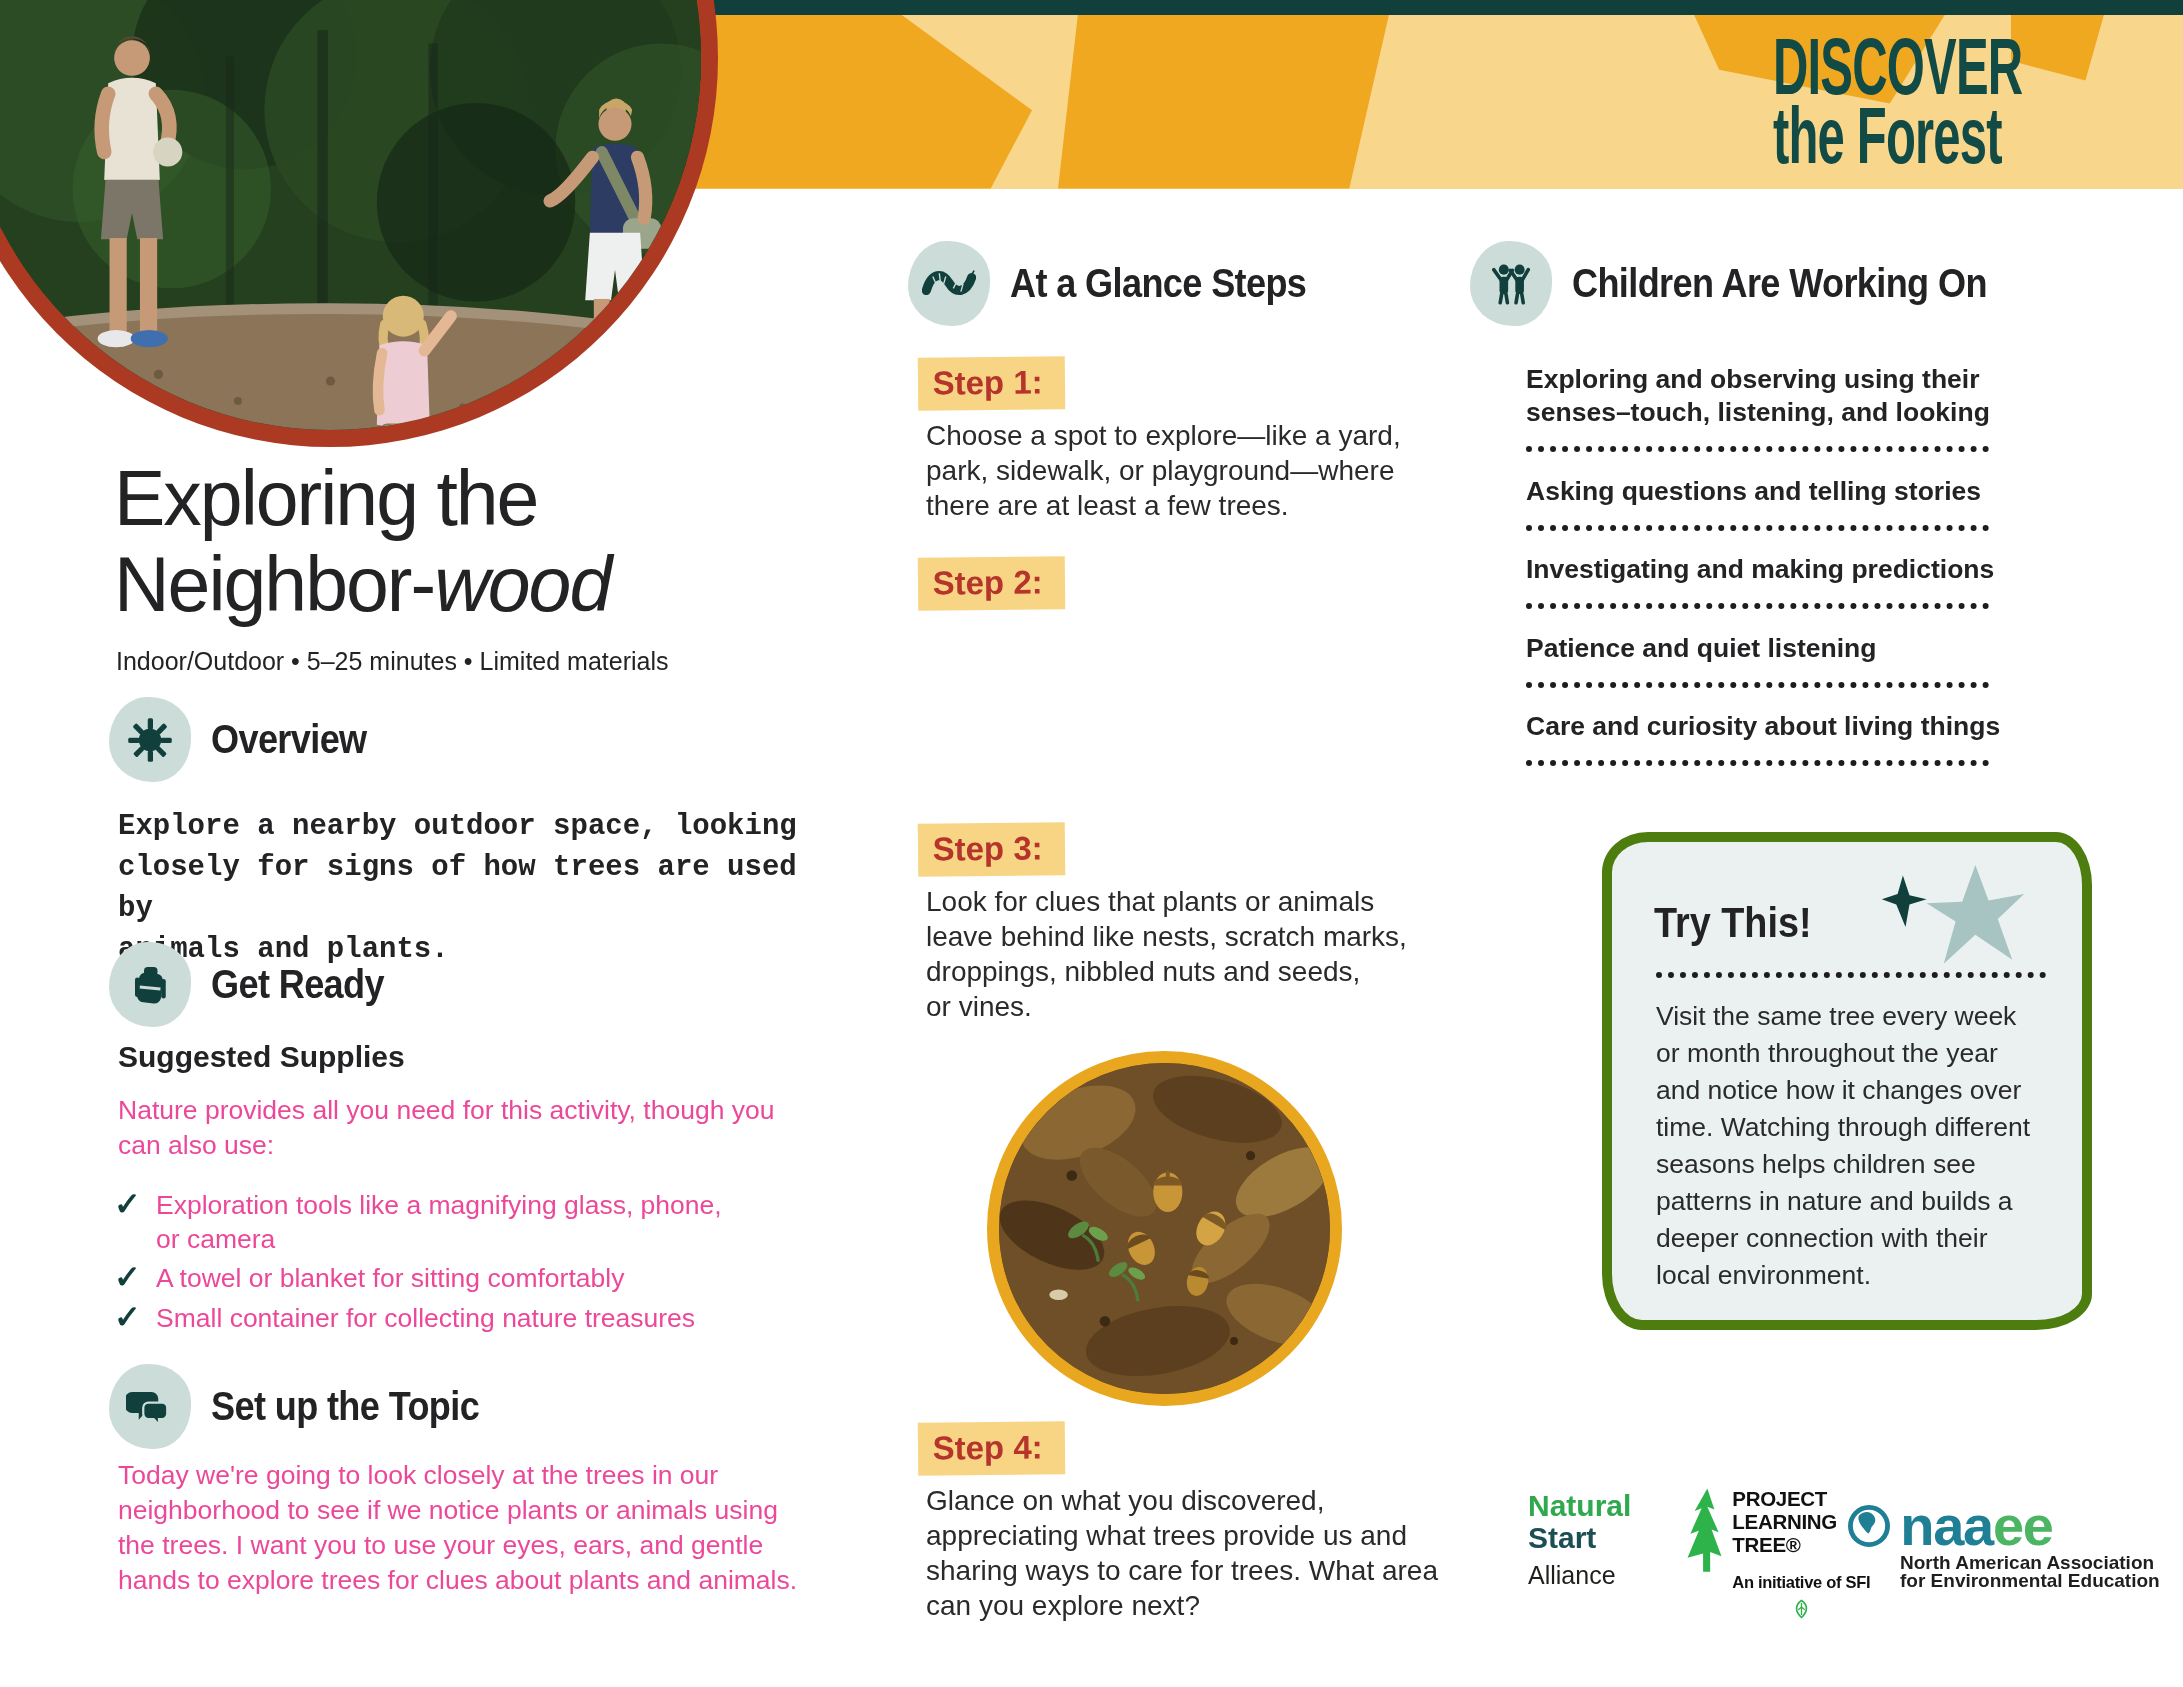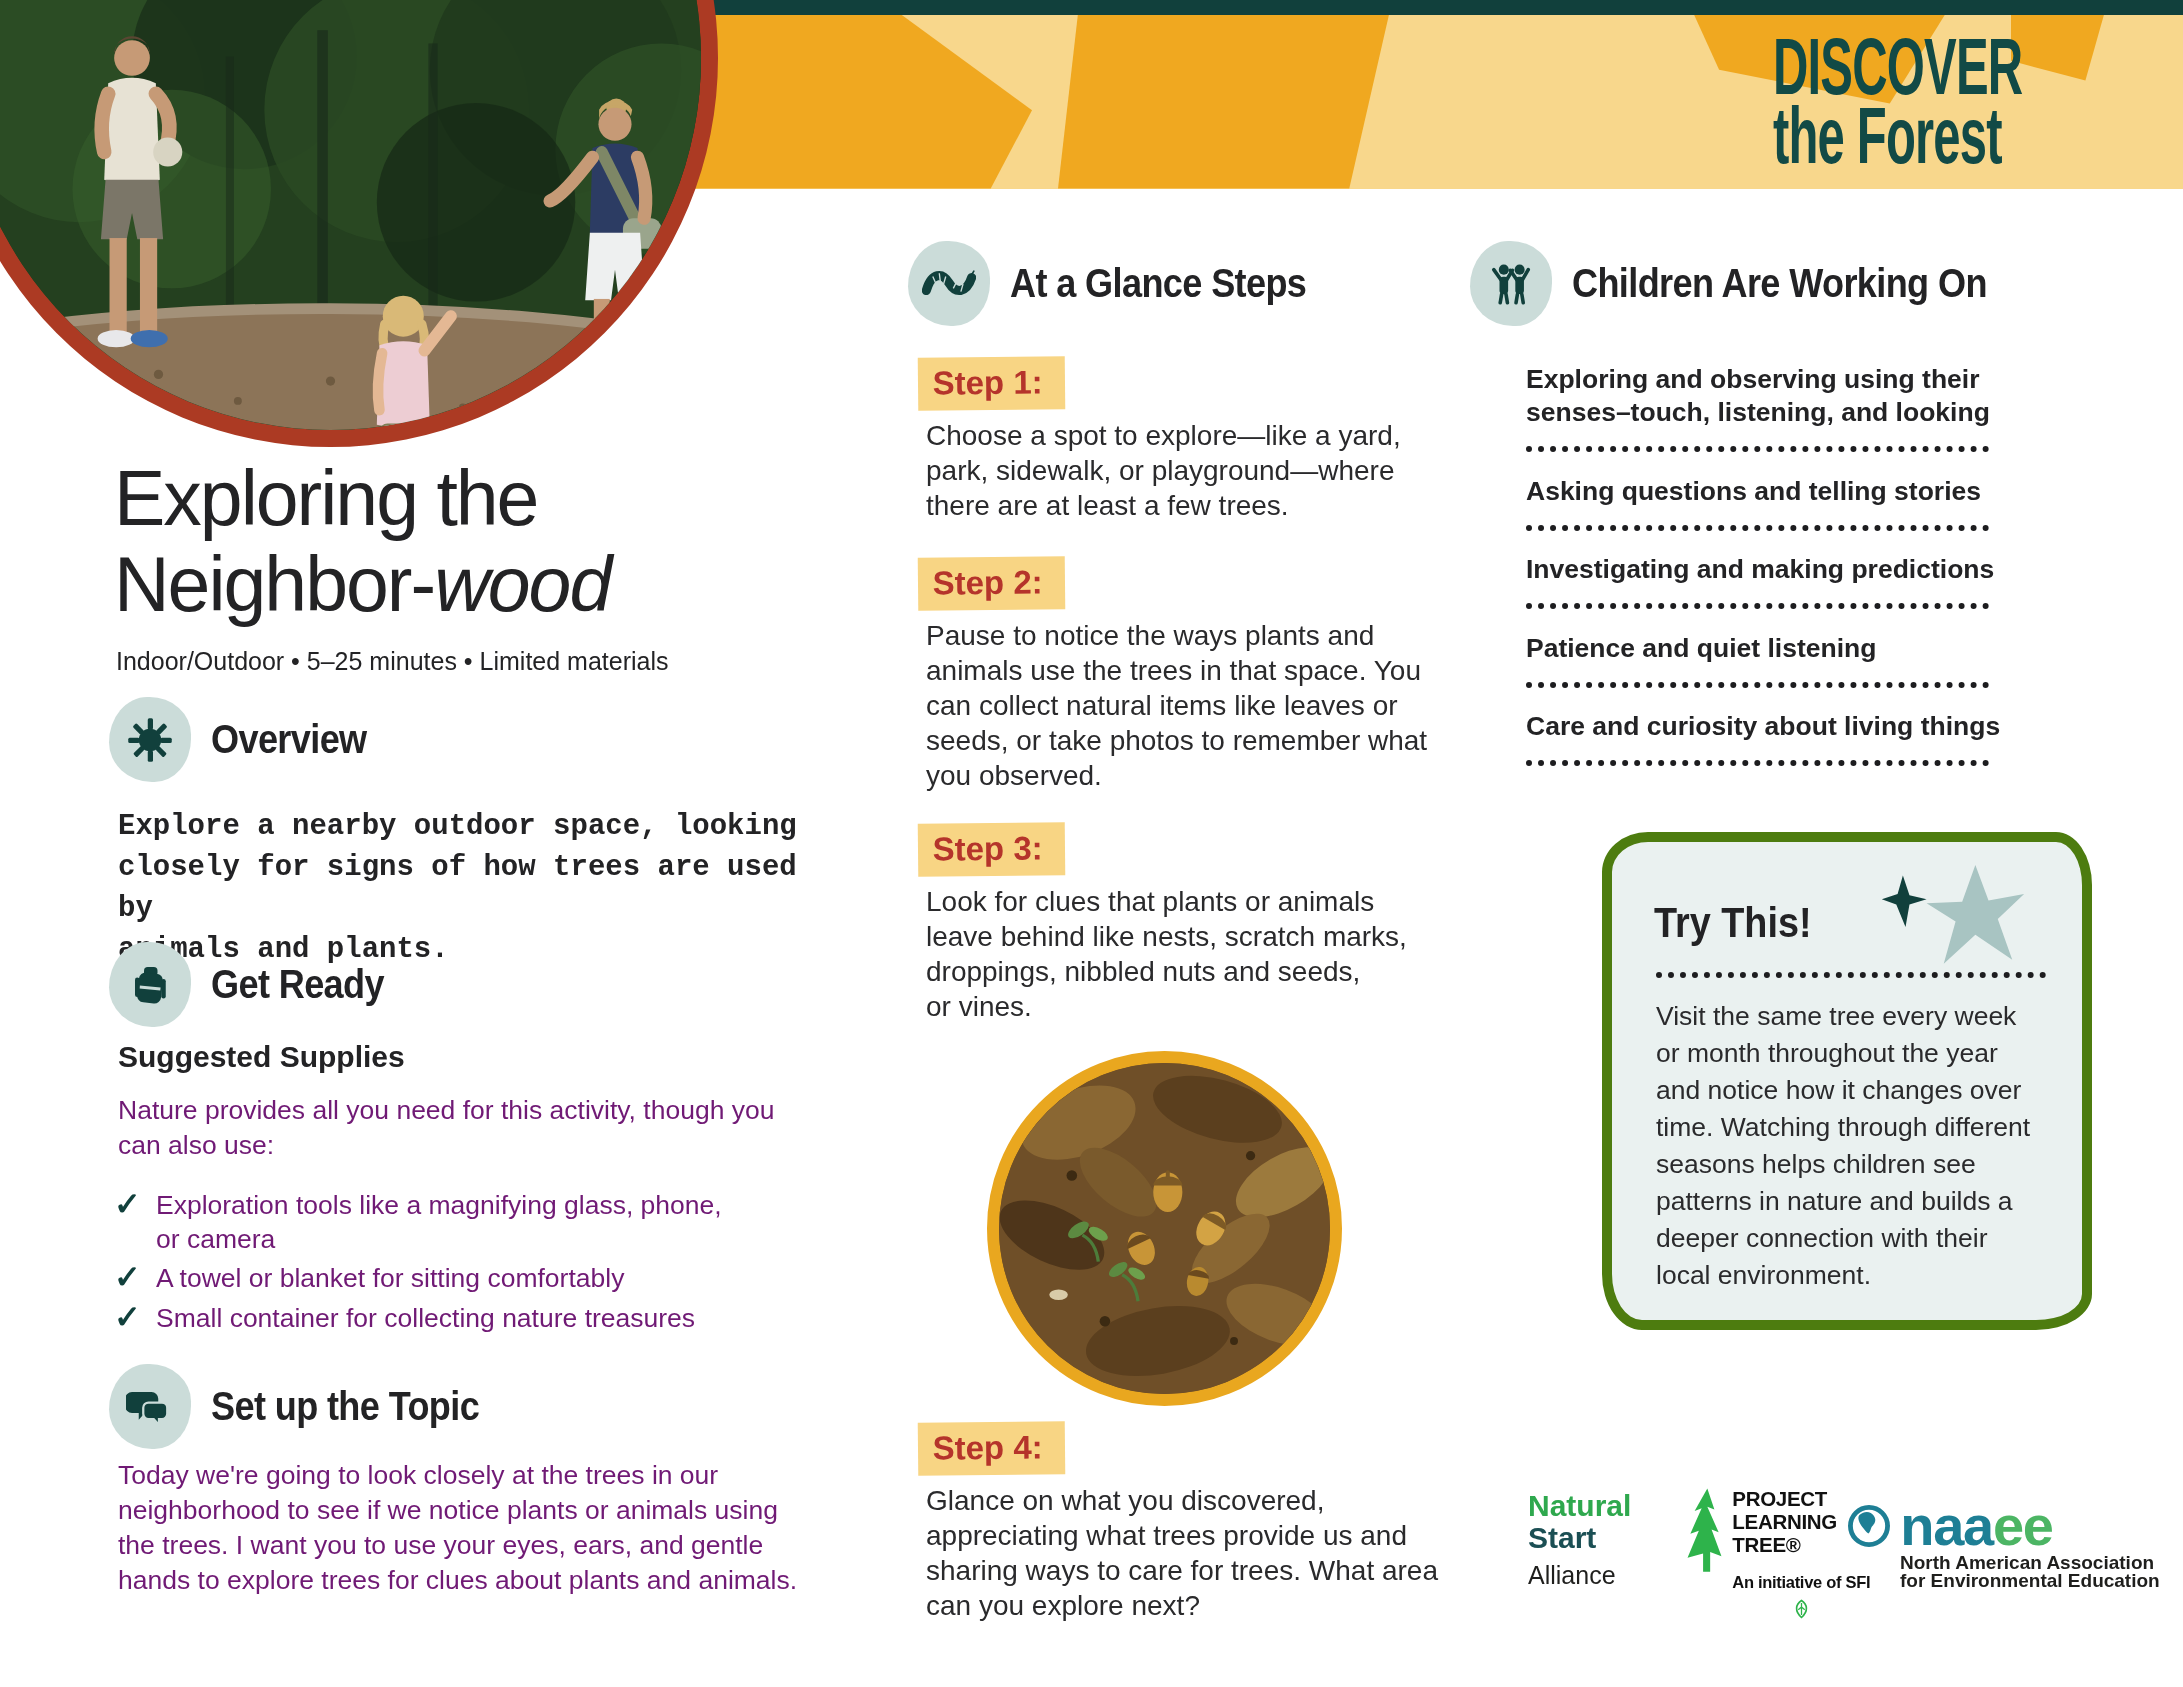--- a/index.html
+++ b/index.html
@@ -24,21 +24,21 @@
   .hero{left:-57px;top:-331px;width:775px;height:778px;border:17px solid #ac3a23;border-radius:50%;
         overflow:hidden;box-sizing:border-box;background:#24401f;z-index:2;}
   .hero svg{display:block;width:100%;height:100%;}
 
   
   .h2wrap{display:flex;align-items:center;gap:20px;}
   .icon-blob{width:82px;height:85px;background:#cbdcd9;border-radius:48% 52% 46% 54%/55% 45% 52% 48%;
              display:flex;align-items:center;justify-content:center;flex:0 0 auto;}
   .h2{font-size:41px;font-weight:800;color:#232325;letter-spacing:-0.7px;white-space:nowrap;
       transform:scaleX(0.88);transform-origin:left center;display:inline-block;}
-  .body{font-size:26.5px;line-height:35px;color:#701a75;white-space:pre-line;}
+  .body{font-size:26.5px;line-height:35px;color:#ec4899;white-space:pre-line;}
   .bold-body{font-size:29px;line-height:41px;font-weight:700;color:#232325;white-space:pre-line;}
 
   .h1{font-size:77px;line-height:86px;font-weight:400;letter-spacing:-2px;color:#232325;}
   .h1 .it{font-style:italic;}
   .meta{font-size:25px;color:#232325;}
   .h3{font-size:30px;font-weight:800;color:#232325;}
 
   .check-list{list-style:none;margin:0;padding:0;}
   .check-list li{display:flex;align-items:flex-start;margin-bottom:5.3px;}
   .check{color:#11403c;font-size:32px;font-weight:700;width:42px;flex:0 0 auto;line-height:33px;}
@@ -251,25 +251,20 @@
   <div class="abs" style="left:918px;top:357px;">
     <span class="step-label">Step 1:</span>
   </div>
   <div class="abs step-text" style="left:926px;top:418px;">Choose a spot to explore—like a yard,
 park, sidewalk, or playground—where
 there are at least a few trees.</div>
 
   <div class="abs" style="left:918px;top:557px;">
     <span class="step-label">Step 2:</span>
   </div>
-  <div class="abs step-text" style="left:926px;top:618px;">Pause to notice the ways plants and
-animals use the trees in that space. You
-can collect natural items like leaves or
-seeds, or take photos to remember what
-you observed.</div>
 
   <div class="abs" style="left:918px;top:823px;">
     <span class="step-label">Step 3:</span>
   </div>
   <div class="abs step-text" style="left:926px;top:884px;">Look for clues that plants or animals
 leave behind like nests, scratch marks,
 droppings, nibbled nuts and seeds,
 or vines.</div>
 
   <div class="abs floor-photo">

